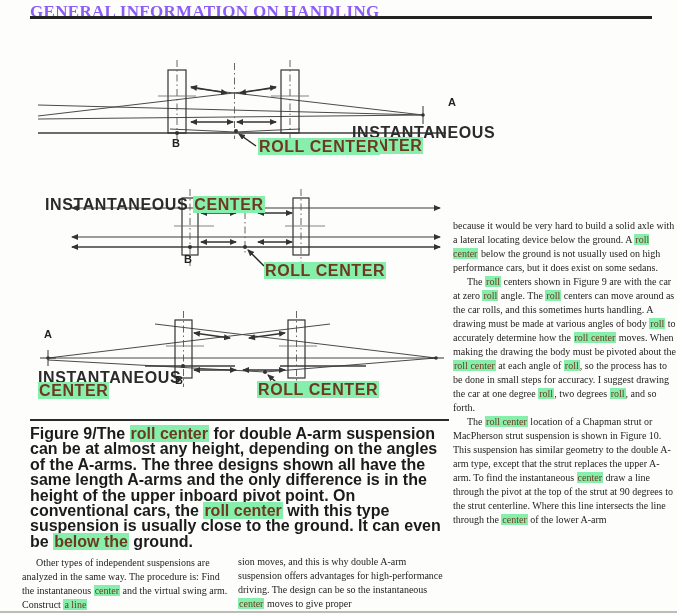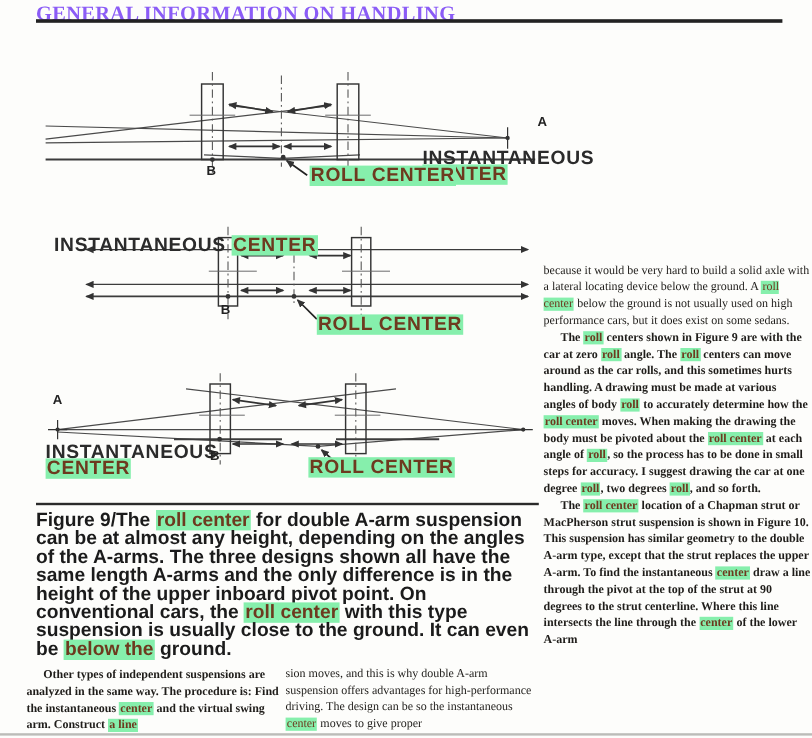--- a/index.html
+++ b/index.html
@@ -35,21 +35,21 @@
   .cap-rule{position:absolute;left:30px;top:419px;width:419px;height:2px;background:#2a2a2a;}
   .caption{
     position:absolute;left:30px;top:426px;width:419px;
     font-family:"Liberation Sans", sans-serif;
     font-weight:bold;font-size:16px;line-height:15.4px;color:#1b1b1b;
   }
   .col{
     font-size:10px;line-height:14px;text-align:left;
   }
   .col p{margin:0;}
-  .col p.ind{text-indent:14px;font-weight:bold;}
+  .col p.ind{text-indent:14px;}
   .col-right{position:absolute;left:453px;top:219px;width:223px;}
   .col-left{position:absolute;left:22px;top:556px;width:212px;}
   .col-mid{position:absolute;left:238px;top:555px;width:214px;}
   .page-bottom-rule{position:absolute;left:0;top:611px;width:677px;height:2px;background:#bcbcb8;}
 </style>
 </head>
 <body>
 
 <div class="page">
 

